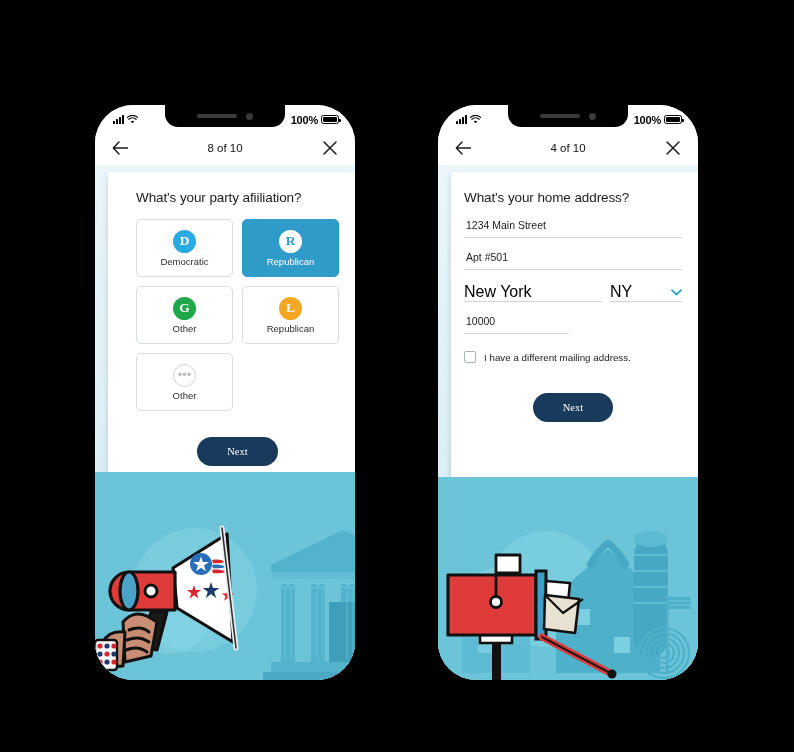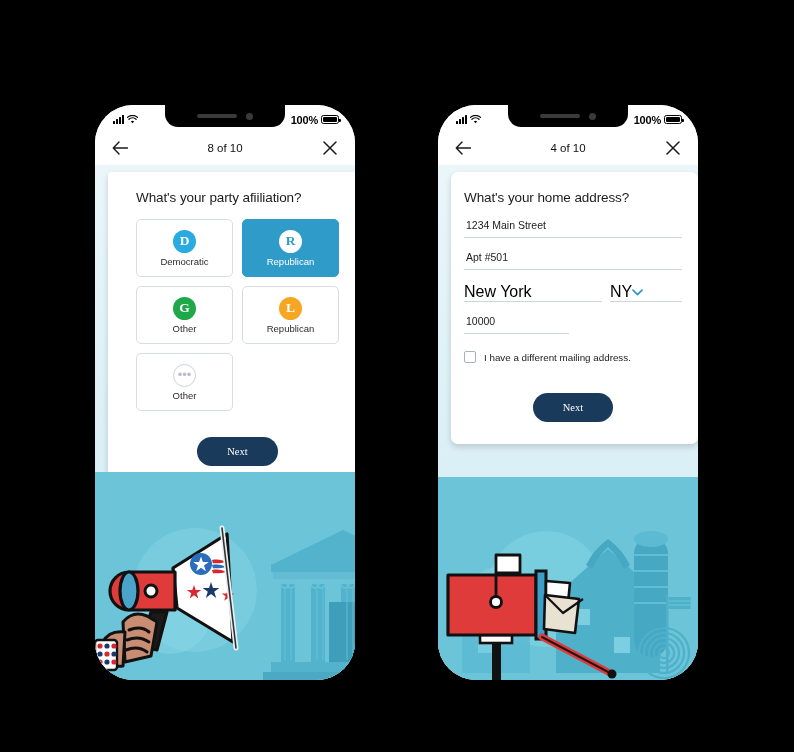--- a/index.html
+++ b/index.html
@@ -92,21 +92,21 @@
   
   .card {
     position: absolute;
     left: 13px; right: 0; top: 7px;
     height: 300px;
     background: #fff;
     border-top-left-radius: 3px;
     box-shadow: 0 3px 6px rgba(0,0,0,.16);
     padding: 18px 16px 0 28px;
   }
-  .phone.right .card { height: 272px; padding: 18px 16px 0 13px; border-radius: 7px; }
+  .phone.right .card { height: 305px; padding: 18px 16px 0 13px; }
   .q-title {
     font-size: 13.5px; color: #1b1b1b; font-weight: 400;
     letter-spacing: -.1px; margin-bottom: 14px;
   }
 
   
   .grid { display: grid; grid-template-columns: 1fr 1fr; gap: 9px; }
   .tile {
     height: 58px;
     border: 1px solid #d8dde1;
@@ -140,21 +140,21 @@
   .field { position: relative; margin-top: 13px; }
   .field .val {
     font-size: 10.5px; color: #1b1b1b;
     padding: 0 2px 6px 2px; display: block;
   }
   .underline { height: 1px; background: #cfd5da; }
   .underline.short { width: 48%; }
   .row-city { display: flex; gap: 8px; margin-top: 13px; }
   .row-city .city { flex: 1 1 auto; }
   .row-city .state { width: 72px; position: relative; }
-  .row-city .state .val { display: flex; align-items: center; }
+  .row-city .state .val { display: flex; align-items: center; justify-content: space-between; }
   .chev { color: #2e9bc9; }
   .check-row { display: flex; align-items: center; gap: 8px; margin-top: 17px; }
   .checkbox {
     width: 12px; height: 12px; border: 1.3px solid #aab2b9;
     border-radius: 2px; background: #fff; flex: none; cursor: pointer;
   }
   .check-lbl { font-size: 9.8px; color: #1b1b1b; }
 
   
   .next-wrap { display: flex; justify-content: center; margin-top: 26px; }

